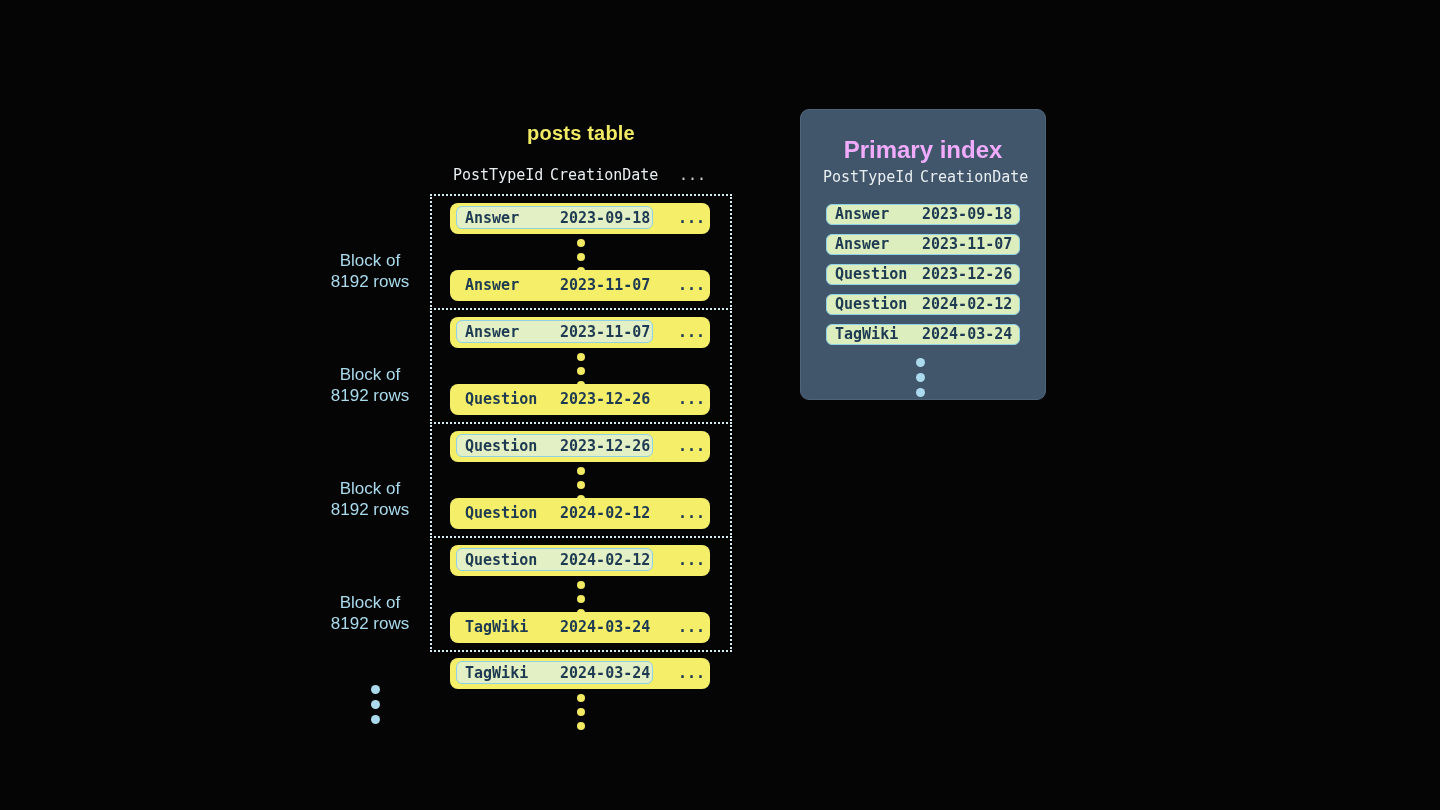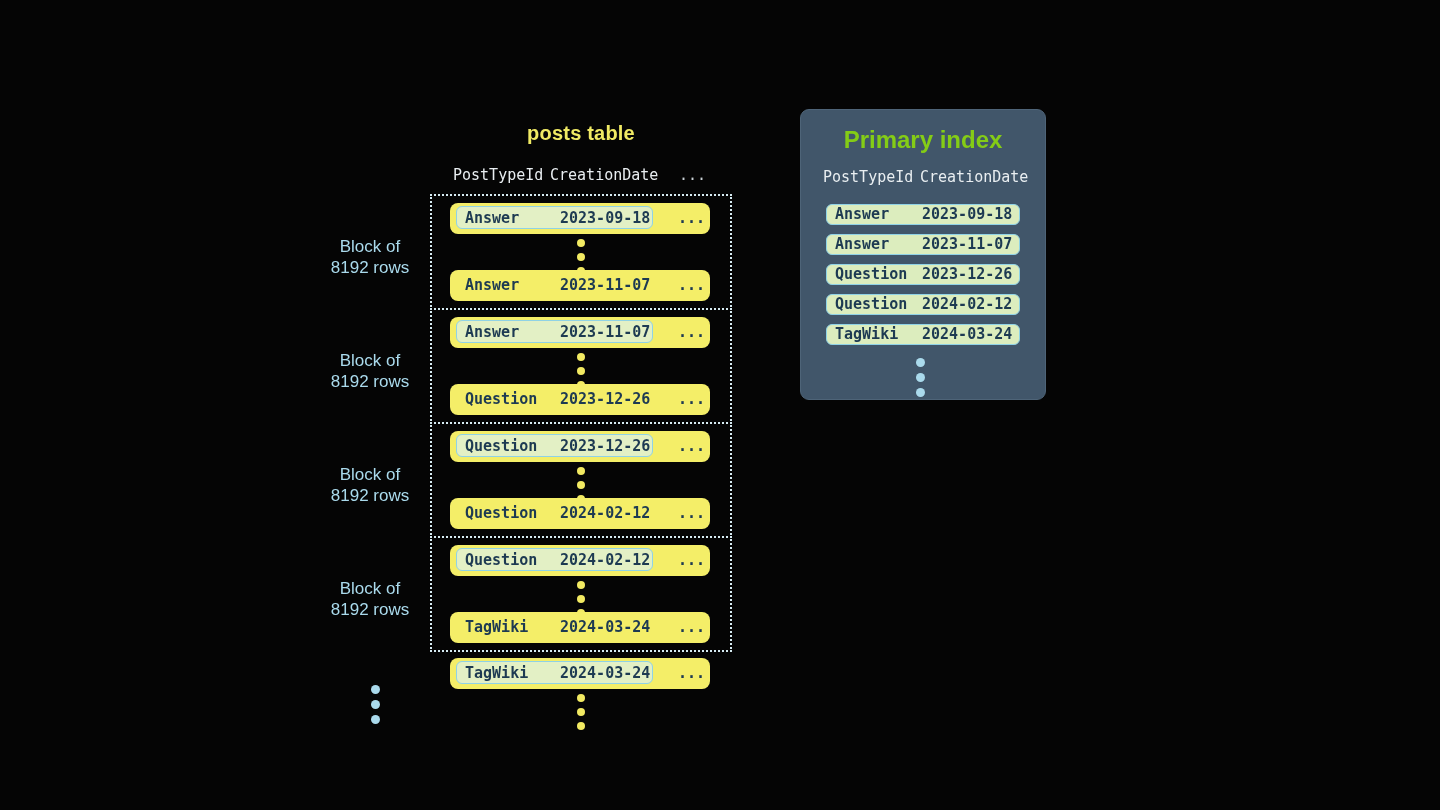--- a/index.html
+++ b/index.html
@@ -21,21 +21,21 @@
   .pt-header .h1{position:absolute;left:23px;}
   .pt-header .h2{position:absolute;left:120px;}
   .pt-header .h3{position:absolute;left:249px;color:#c9d1d6;}
 
   #pt-blocks{position:absolute;left:430px;top:194px;width:302px;}
   .pt-block{
     position:relative;width:298px;height:112px;margin-bottom:-2px;
     border:2px dotted #d6ebf2;
   }
   .block-label{
-    position:absolute;left:-112px;top:40px;width:100px;text-align:center;
+    position:absolute;left:-112px;top:54px;width:100px;text-align:center;
     font-size:17px;line-height:21px;color:#aadaec;
   }
 
   .pill{
     position:absolute;width:260px;height:31px;background:#f4ee68;border-radius:8px;
     font-family:"DejaVu Sans Mono",monospace;font-size:15px;font-weight:bold;
     color:#1d3a52;line-height:31px;
   }
   .pill.first{left:18px;top:7px;}
   .pill.last{left:18px;bottom:7px;}
@@ -58,22 +58,22 @@
   .trailing-pill .hl{width:197px;}
   #trailing-dots{left:577px;top:694px;}
   #more-blocks-dots{left:371px;top:685px;}
 
   
   .pi-panel{
     position:absolute;left:800px;top:109px;width:246px;height:291px;
     background:#41566a;border:1px solid #4e6478;border-radius:9px;box-sizing:border-box;
   }
   .pi-title{
-    position:absolute;left:0;top:16px;width:100%;text-align:center;
-    font-size:24px;font-weight:bold;color:#84cc16;
+    position:absolute;left:0;top:26px;width:100%;text-align:center;
+    font-size:24px;font-weight:bold;color:#f0abfc;
   }
   .pi-header{
     position:absolute;left:0;top:58px;width:100%;height:20px;
     font-family:"DejaVu Sans Mono",monospace;font-size:15px;color:#e9eef1;
   }
   .pi-header .h1{position:absolute;left:22px;}
   .pi-header .h2{position:absolute;left:119px;}
   #pi-rows{position:absolute;left:25px;top:94px;width:194px;}
   .idx-row{
     position:relative;width:194px;height:21px;margin-bottom:9px;

